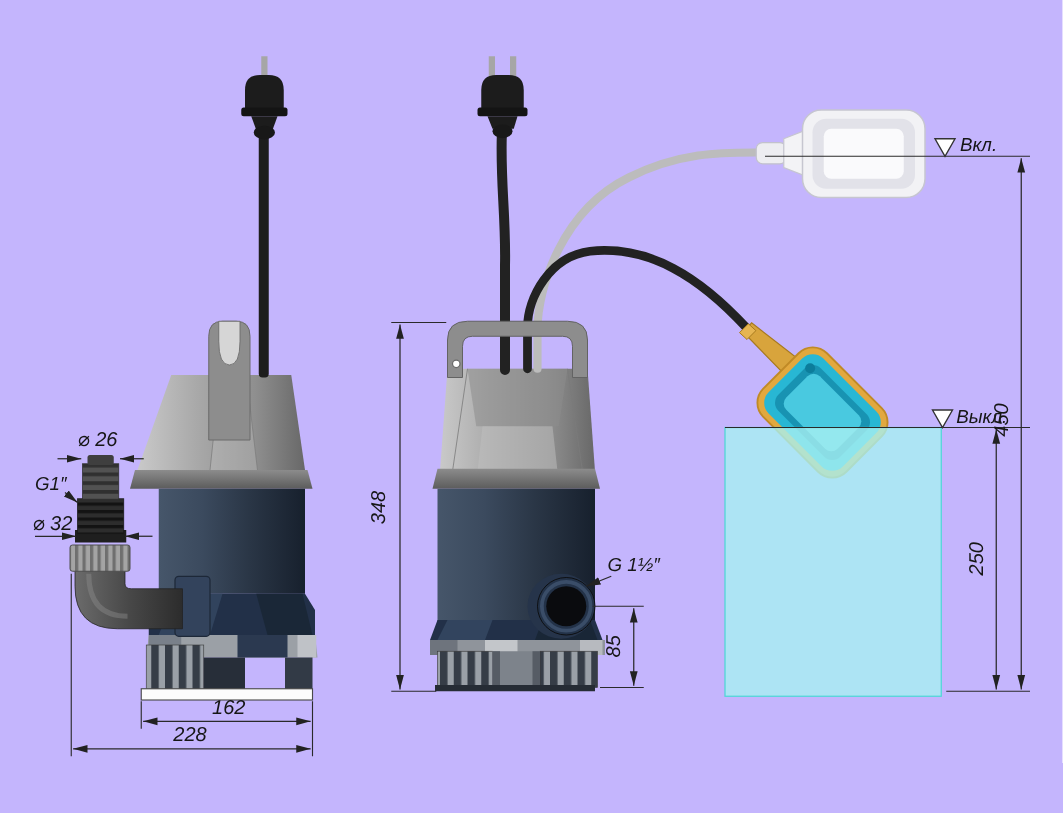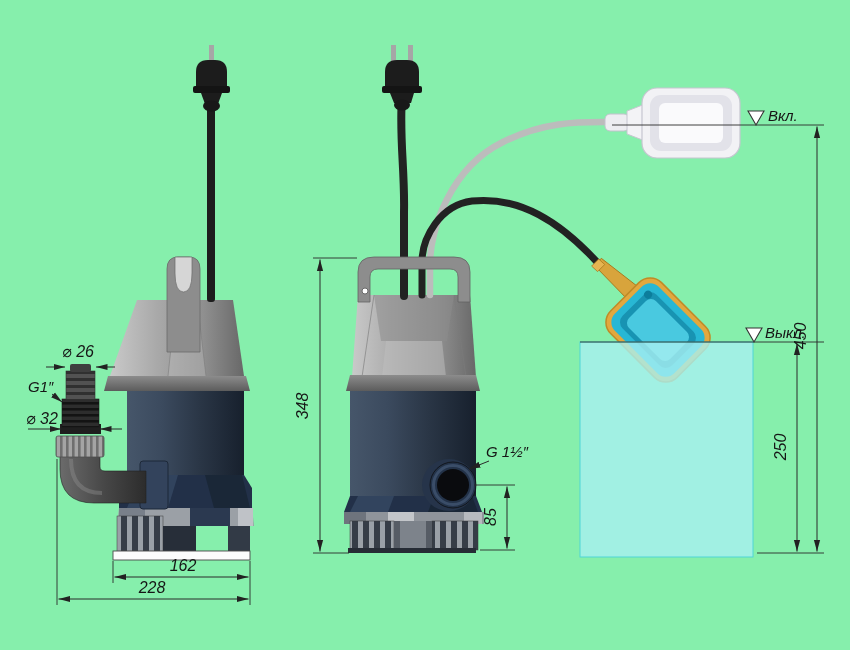--- a/index.html
+++ b/index.html
@@ -1,16 +1,16 @@
 <!DOCTYPE html>
 <html style="--pump_navy: #2e3e55; --pump_gray: #9a9a9a; --cable_black: #222222; --cable_gray: #bcbcbc; --float_body_white: #f2f2f5; --float_body_orange: #e2a83e; --float_face_cyan: #28b7d4; --water_cyan: #a8f0f1; --dim_line: #2a2a2a;"><head>
 <meta charset="utf-8">
 <style>
   html,body{margin:0;padding:0;background:#ffffff;}
-  #stage{position:relative;width:850px;height:650px;background:#86efac;overflow:hidden;
+  #stage{position:relative;width:850px;height:650px;background:#c4b5fd;overflow:hidden;
          font-family:"Liberation Sans","DejaVu Sans",sans-serif;}
   svg{display:block}
   .dl{stroke:var(--dim_line,#2a2a2a);stroke-width:1;fill:none;}
   .thin{stroke-width:0.9;}
   .dt{font:italic 16px "Liberation Sans","DejaVu Sans",sans-serif;fill:#161616;}
   .dts{font:italic 15px "Liberation Sans","DejaVu Sans",sans-serif;fill:#161616;}
   .lvl{font:italic 15px "Liberation Sans","DejaVu Sans",sans-serif;fill:#161616;}
   .cabb{stroke:var(--cable_black,#222);fill:none;stroke-linecap:round;}
   .cabg{stroke:var(--cable_gray,#bcbcbc);fill:none;stroke-linecap:round;}
   .water{fill:var(--water_cyan,#a8f0f1);fill-opacity:0.8;stroke:#4fd6d6;stroke-width:1;}

